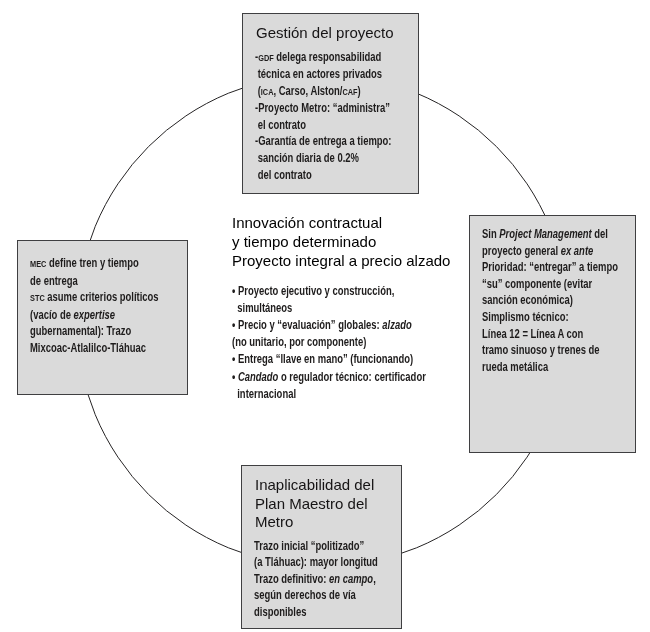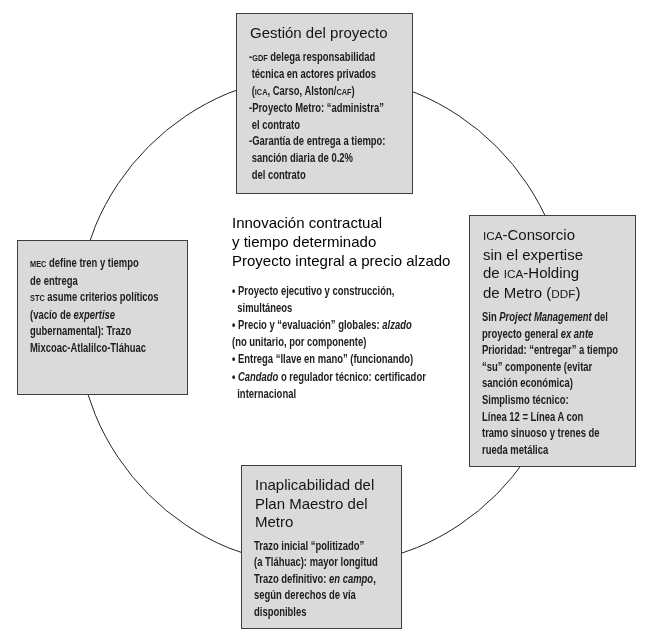--- a/index.html
+++ b/index.html
@@ -8,21 +8,21 @@
     font-family:"Liberation Sans",sans-serif;color:#1e1c1c;
   }
   .circle{
     position:absolute;left:76px;top:74px;width:491px;height:491px;
     border:1.6px solid #262425;border-radius:50%;
   }
   .box{
     position:absolute;background:#dadada;border:1.2px solid #3f3f41;
     box-sizing:border-box;padding:10px 12px 8px 12px;
   }
-  .box-top{left:236px;top:13px;width:177px;min-height:181px;}
+  .box-top{left:242px;top:13px;width:177px;min-height:181px;}
   .box-right{left:469px;top:215px;width:167px;min-height:238px;}
   .box-bottom{left:241px;top:465px;width:161px;min-height:160px;}
   .box-left{left:17px;top:240px;width:171px;min-height:155px;}
   .box-left{padding-top:14px;}
   .box-title{
     font-size:15px;line-height:18.5px;font-weight:400;color:#161415;
     white-space:pre-wrap;margin:0 0 6px 1px;
   }
   .cond{
     font-weight:700;font-size:12.6px;line-height:16.6px;
@@ -52,24 +52,20 @@
  (</span><span class="sc">ICA</span><span>, Carso, Alston/</span><span class="sc">CAF</span><span>)</span></p>
       <p><span>-Proyecto Metro: “administra”
  el contrato</span></p>
       <p><span>-Garantía de entrega a tiempo:
  sanción diaria de 0.2%
  del contrato</span></p>
     </div>
   </div>
 
   <div class="box box-right">
-    <div class="box-title"><span class="sc">ICA</span><span>-Consorcio
-sin el expertise
-de </span><span class="sc">ICA</span><span>-Holding
-de Metro (</span><span class="sc">DDF</span><span>)</span></div>
     <div class="cond">
       <p><span>Sin </span><span class="i">Project Management</span><span> del
 proyecto general </span><span class="i">ex ante</span></p>
       <p><span>Prioridad: “entregar” a tiempo
 “su” componente (evitar
 sanción económica)</span></p>
       <p><span>Simplismo técnico:
 Línea 12 = Línea A con
 tramo sinuoso y trenes de
 rueda metálica</span></p>

